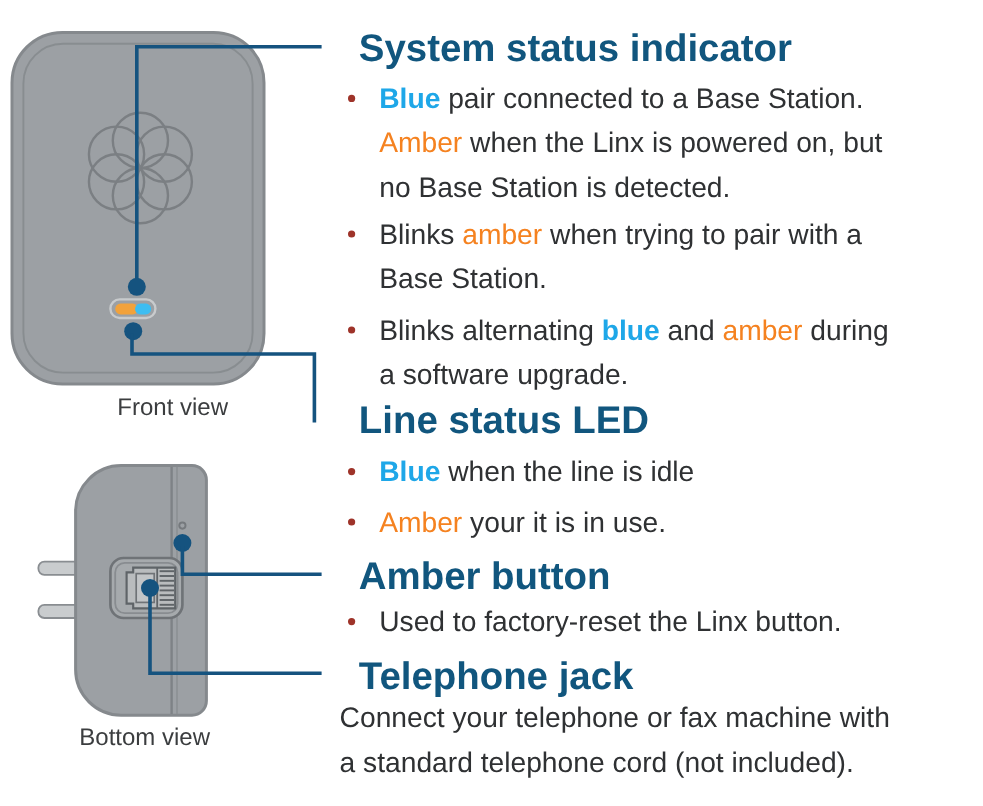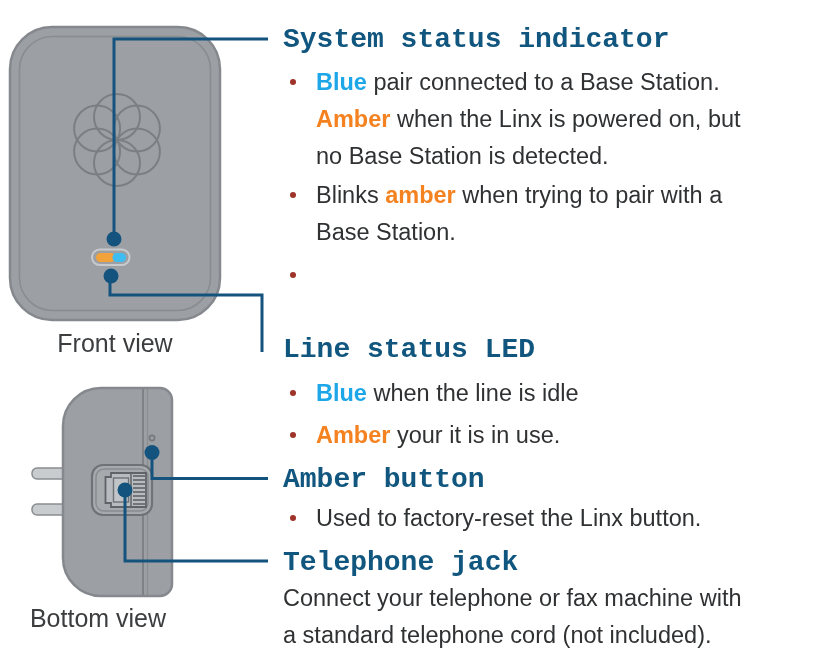--- a/index.html
+++ b/index.html
@@ -6,34 +6,34 @@
     --heading:#11567e; --body:#2f3133; --blue:#1ea7e8; --amber:#f58220;
     --bullet:#9e3329; --callout:#15537f; --device-fill:#9ca0a4; --device-stroke:#85898d;
     --device-detail:#7b7f83; --plate-fill:#a6aaad; --prong-fill:#c9ccce;
     --led-amber:#f2a23b; --led-blue:#3dbdf1; --label:#3b3d3f; --page-bg:#ffffff;
   }
   html,body{margin:0;padding:0;}
   body{width:819px;height:672px;background:var(--page-bg);
        font-family:"Liberation Sans","DejaVu Sans",sans-serif;overflow:hidden;}
   .page{position:relative;width:819px;height:672px;}
   .art{position:absolute;left:0;top:0;}
-  .caption{position:absolute;font-size:25px;color:var(--label);text-align:center;}
+  .caption{position:absolute;font-size:20px;color:var(--label);text-align:right;}
   .caption.front{left:40px;top:329px;width:150px;}
   .caption.bottom{left:21px;top:604px;width:154px;}
   .col{position:absolute;left:283px;top:0;width:540px;height:672px;}
-  .col h2{position:absolute;left:0;margin:0;font-size:28px;line-height:30px;
-          font-weight:bold;color:var(--heading);white-space:pre;font-family:Liberation Mono, monospace;}
+  .col h2{position:absolute;left:16px;margin:0;font-size:32px;line-height:30px;
+          font-weight:bold;color:var(--heading);white-space:pre;}
   .bullet{position:absolute;left:0;width:540px;display:flex;align-items:flex-start;}
   .dot{flex:0 0 auto;width:6px;height:6px;border-radius:50%;background:var(--bullet);
        margin:15px 0 0 7px;}
   .bt{margin-left:20px;font-size:23.5px;line-height:37px;color:var(--body);white-space:pre-wrap;}
   .para{position:absolute;left:0;width:540px;font-size:23.5px;line-height:37px;
         color:var(--body);white-space:pre-wrap;}
   .seg-blue{color:var(--blue);font-weight:bold;}
-  .seg-amber{color:var(--amber);font-weight:bold;}
+  .seg-amber{color:var(--amber);font-weight:normal;}
 </style>
 </head>
 <body>
 
 <div class="page">
 
   <svg class="art" width="819" height="672" viewBox="0 0 819 672">
 
     <g>
       <rect x="10" y="27" width="210" height="293" rx="42" style="fill:var(--device-fill);stroke:var(--device-stroke);stroke-width:2.5"></rect>
@@ -107,20 +107,22 @@
 </span><span class="seg-amber">Amber</span><span> when the Linx is powered on, but
 no Base Station is detected.</span></span>
     </div>
     <div class="bullet" style="top:177px">
       <span class="dot"></span>
       <span class="bt"><span>Blinks </span><span class="seg-amber">amber</span><span> when trying to pair with a
 Base Station.</span></span>
     </div>
     <div class="bullet" style="top:257px">
       <span class="dot"></span>
+      <span class="bt"><span>Blinks alternating </span><span class="seg-blue">blue</span><span> and </span><span class="seg-amber">amber</span><span> during
+a software upgrade.</span></span>
     </div>
 
     <h2 style="top:335px">Line status LED</h2>
 
     <div class="bullet" style="top:375px">
       <span class="dot"></span>
       <span class="bt"><span class="seg-blue">Blue</span><span> when the line is idle</span></span>
     </div>
     <div class="bullet" style="top:417px">
       <span class="dot"></span>

